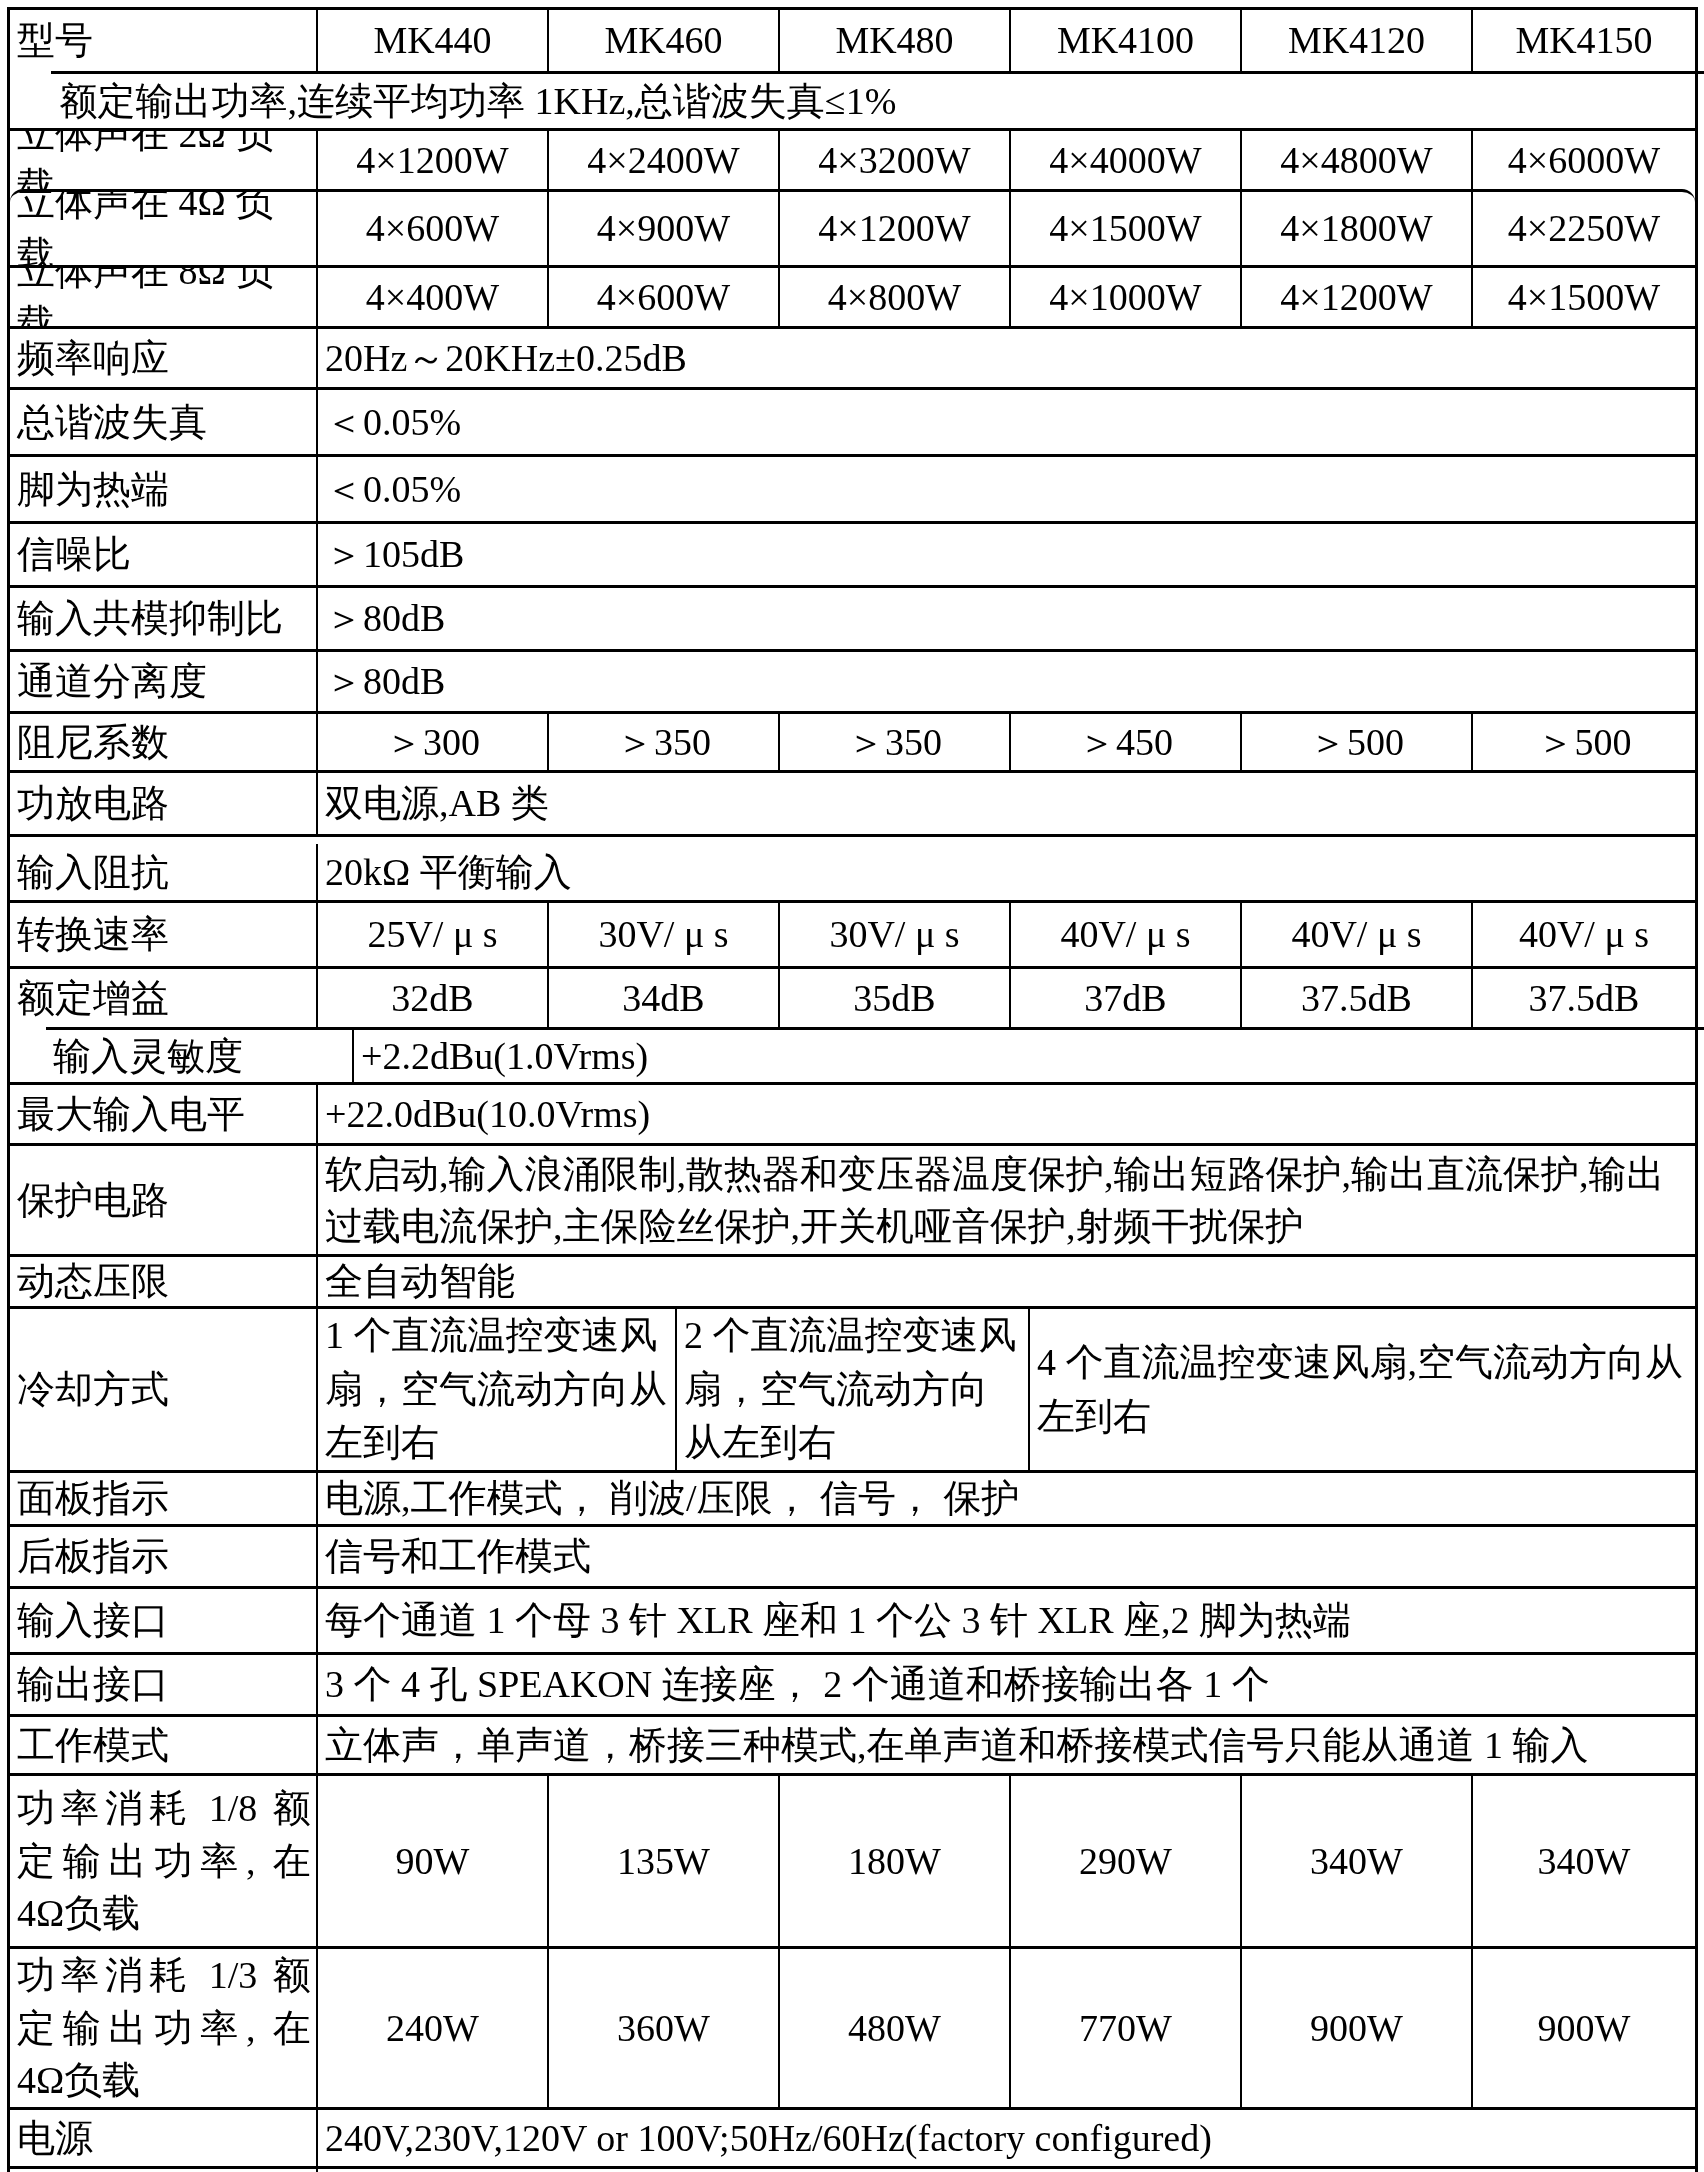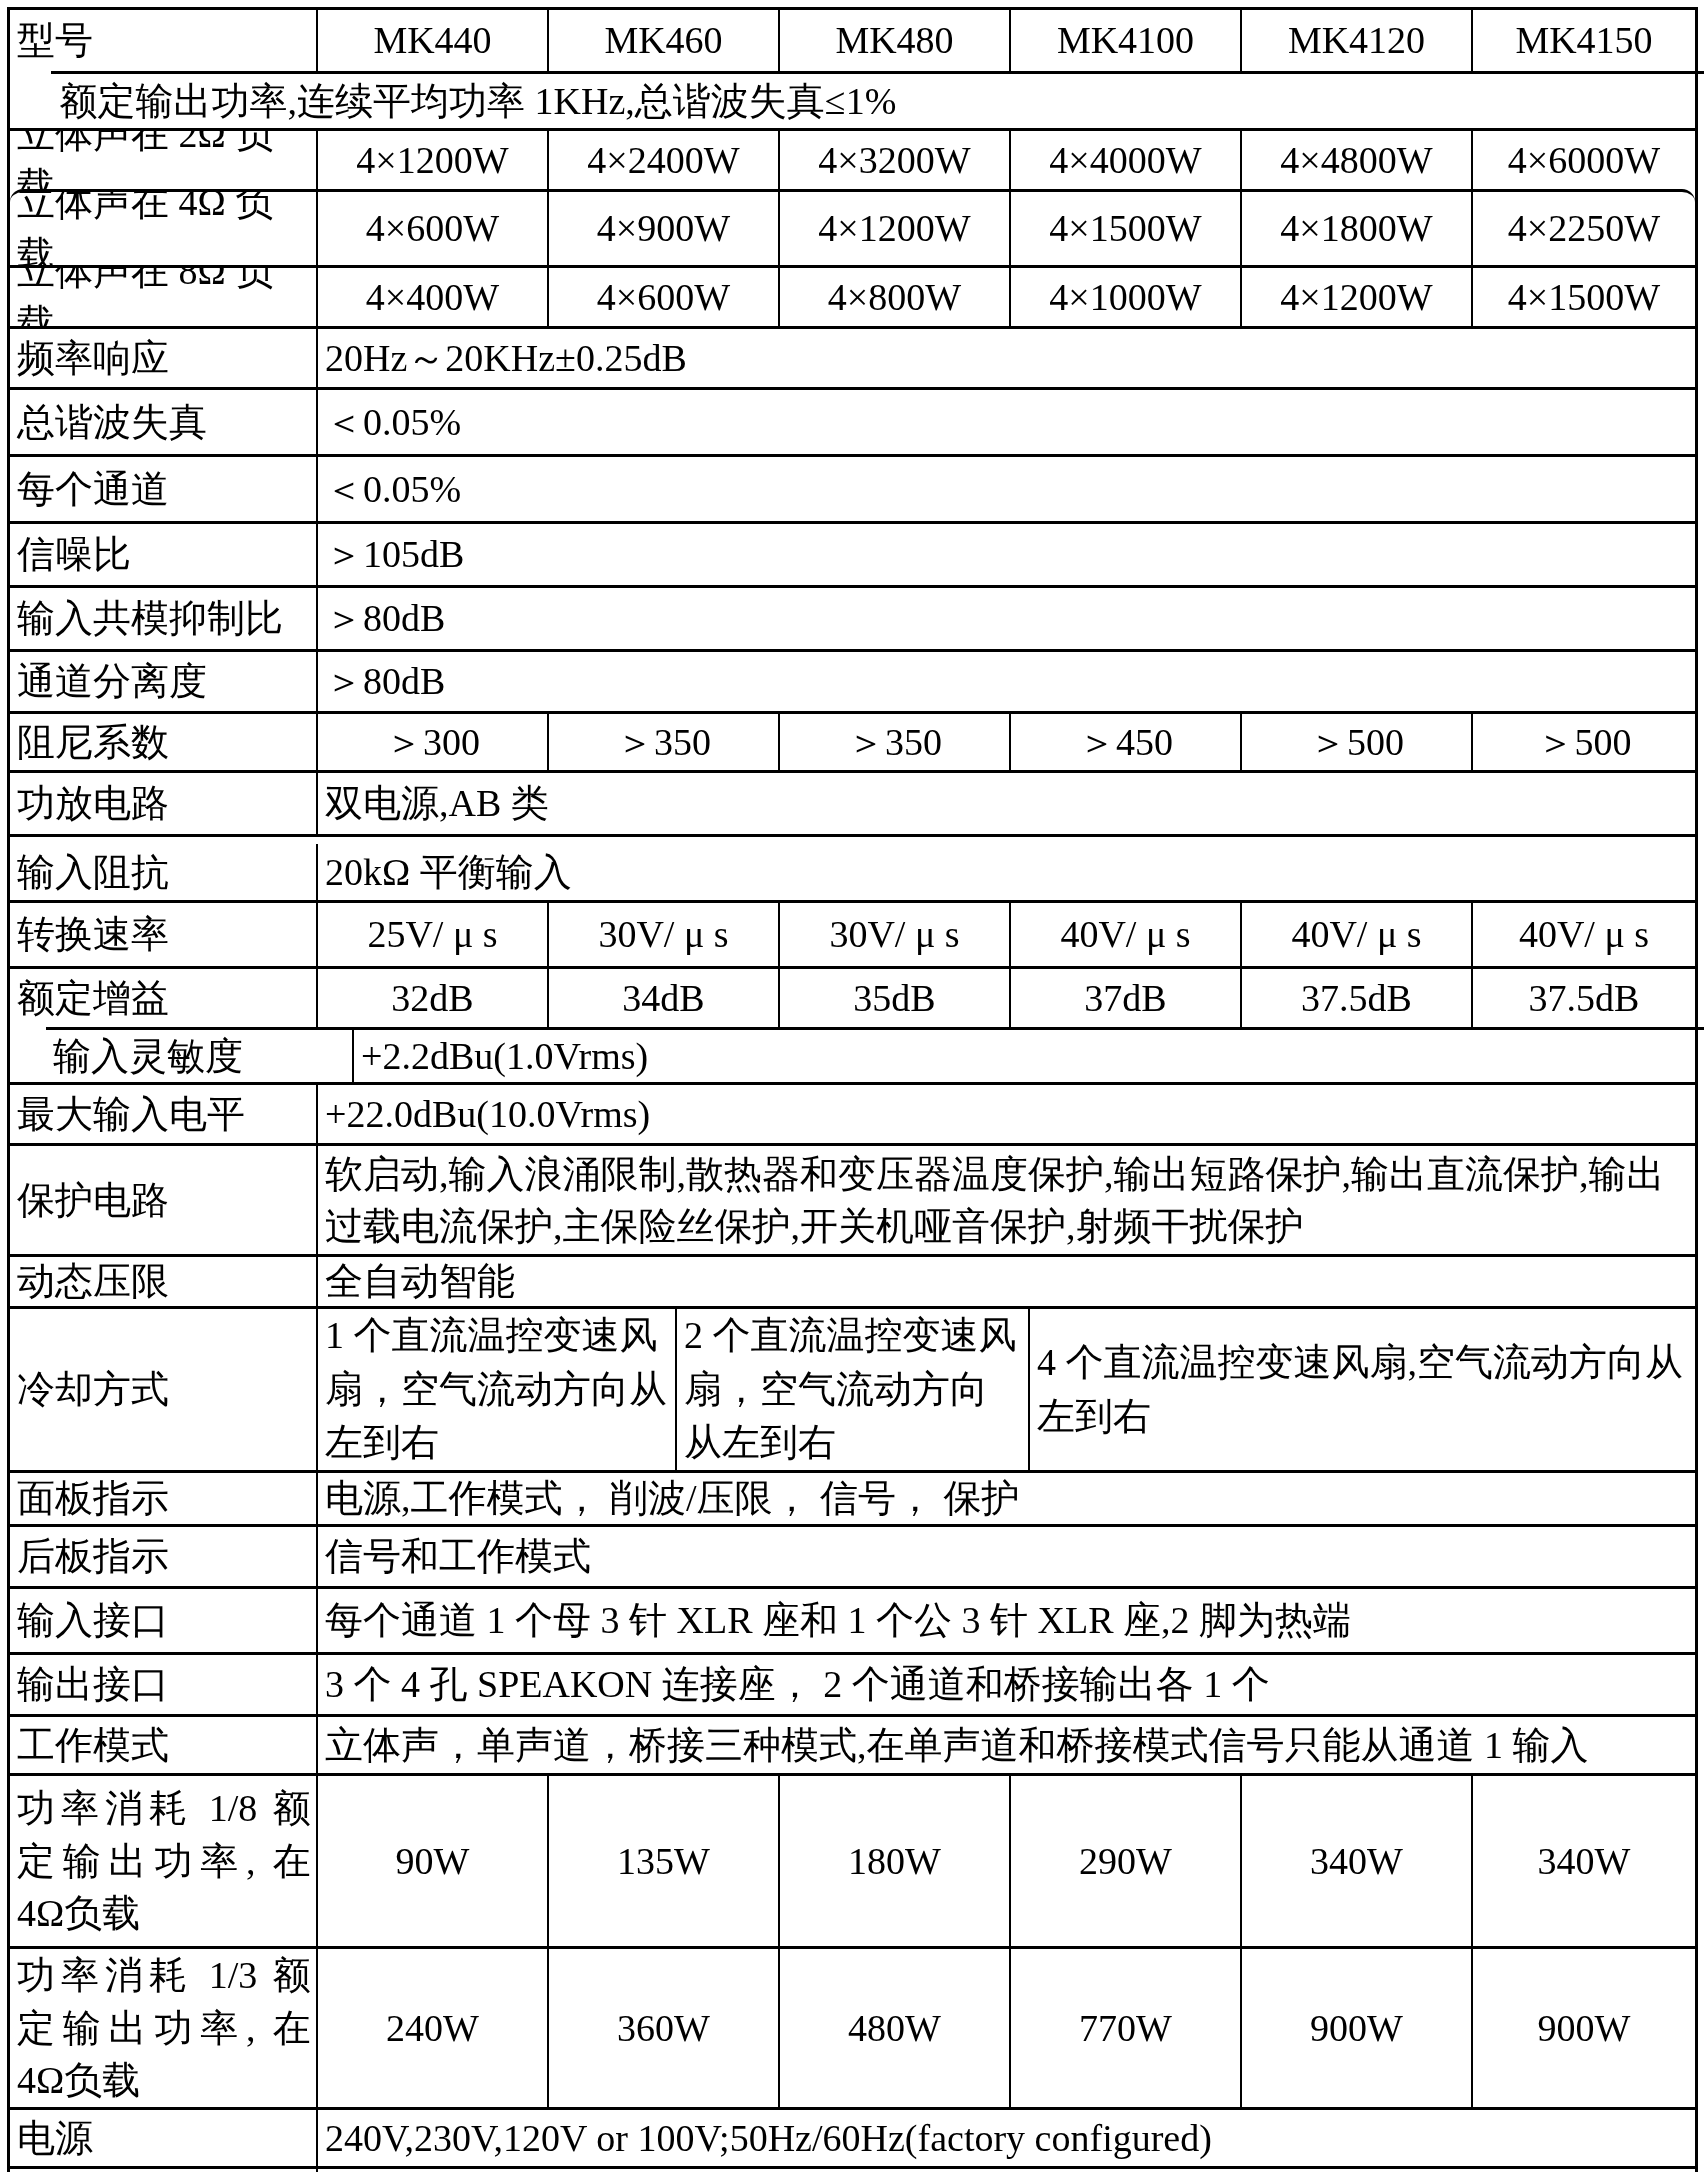--- a/index.html
+++ b/index.html
@@ -183,21 +183,21 @@
     <div class="trow" style="height: 67px;">
       <div class="tcell c-label">
         <span>总谐波失真</span>
       </div>
       <div class="tcell c-wide">
         <span>＜0.05%</span>
       </div>
     </div>
     <div class="trow" style="height: 67px;">
       <div class="tcell c-label">
-        <span>每个通道</span>
+        <span>脚为热端</span>
       </div>
       <div class="tcell c-wide">
         <span>＜0.05%</span>
       </div>
     </div>
     <div class="trow" style="height: 64px;">
       <div class="tcell c-label">
         <span>信噪比</span>
       </div>
       <div class="tcell c-wide">

